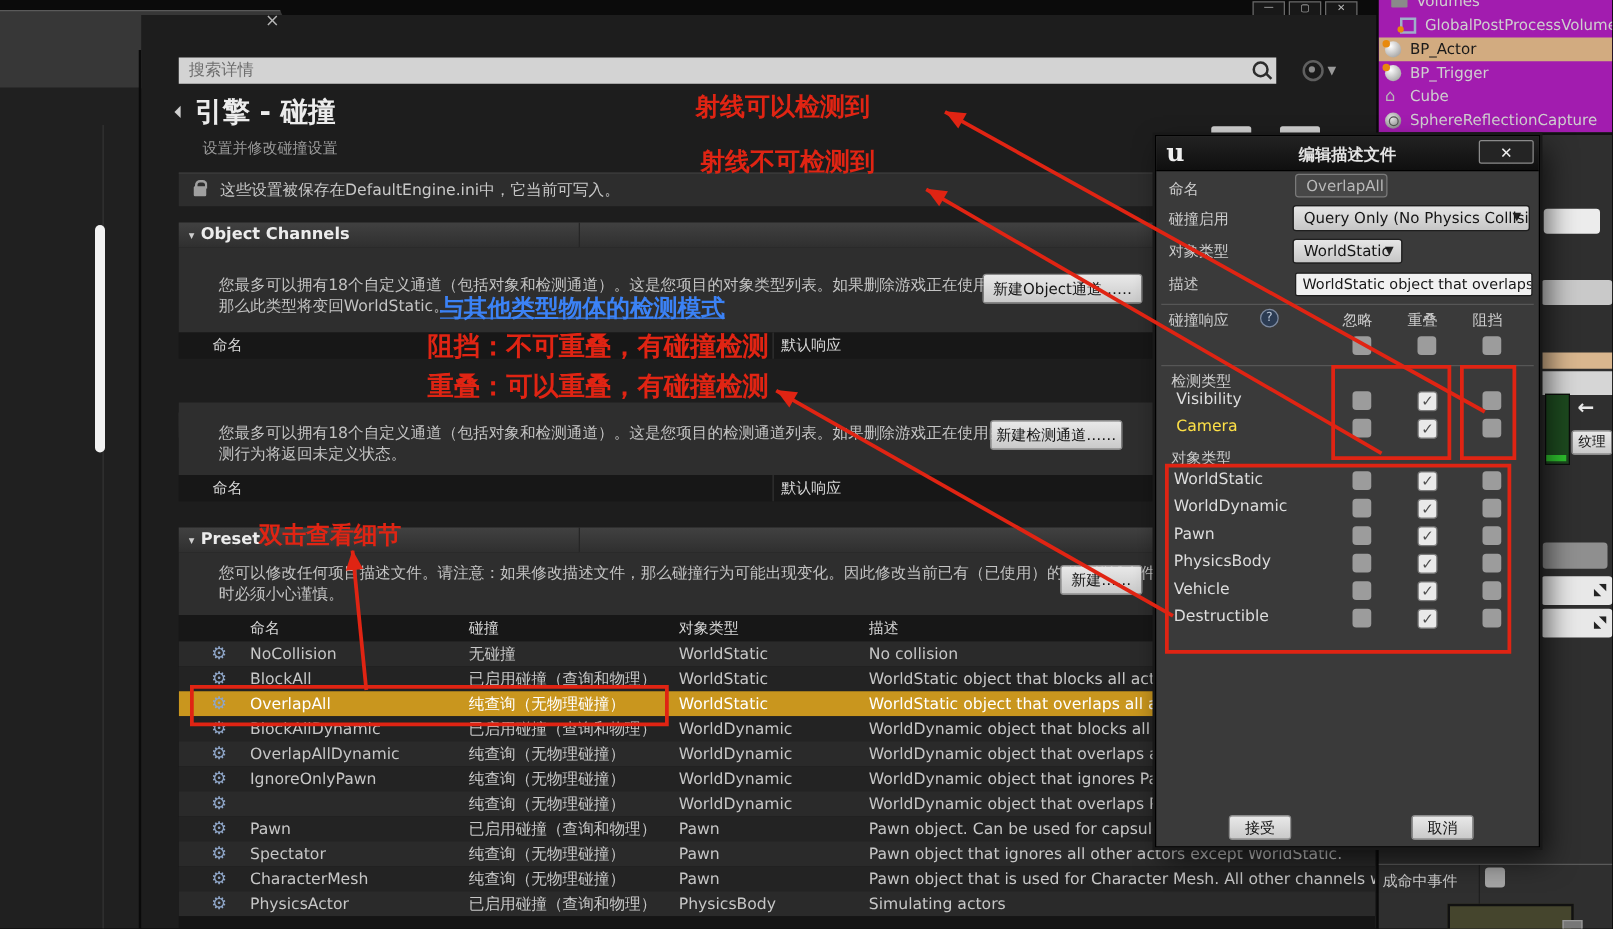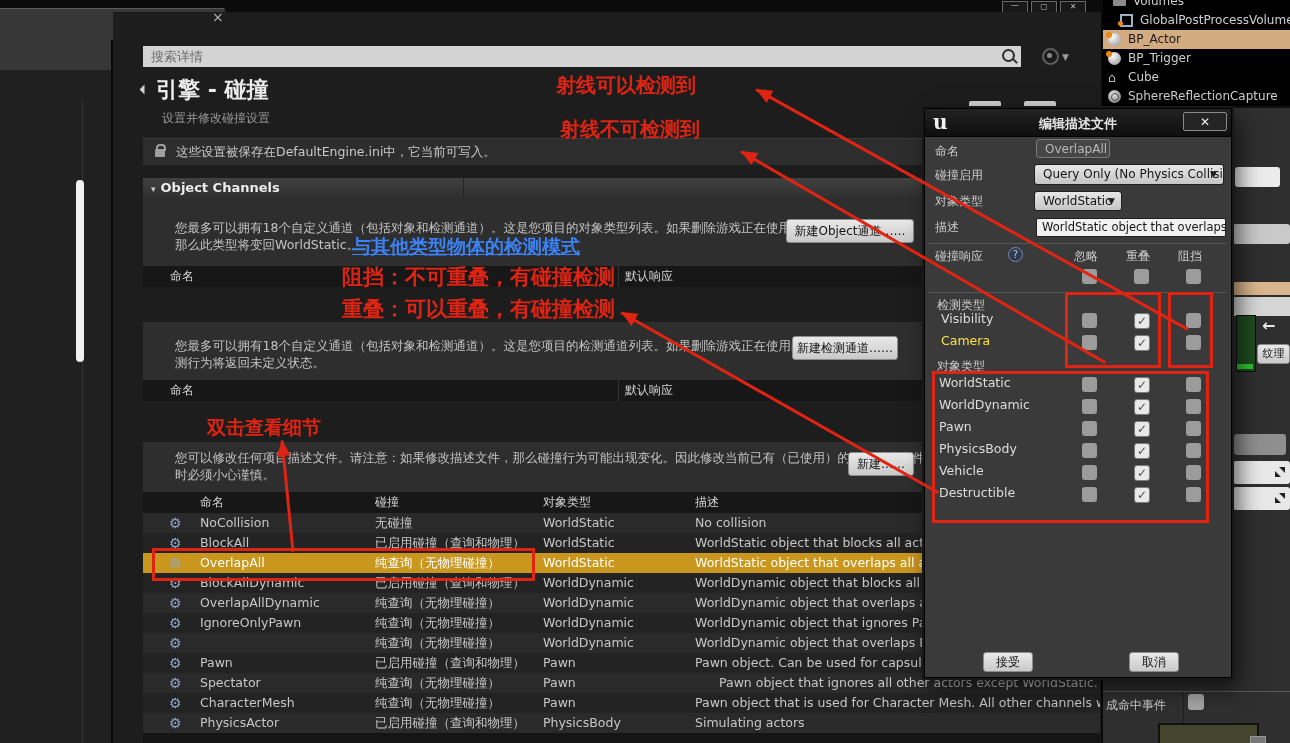--- a/index.html
+++ b/index.html
@@ -84,20 +84,24 @@
   <div class="abs" style="left:143px;top:322px;width:957px;height:58px;background:#2e2e2e;"></div>
   <div class="abs desc" style="left:175px;top:338px;">您最多可以拥有18个自定义通道（包括对象和检测通道）。这是您项目的检测通道列表。如果删除游戏正在使用的检测通道，检</div>
   <div class="abs desc" style="left:175px;top:355px;">测行为将返回未定义状态。</div>
   <div class="abs btn" style="left:792px;top:336px;width:106px;height:24px;line-height:22px;">新建检测通道……</div>
   <div class="abs thead" style="left:143px;top:380px;width:957px;height:21px;">
     <span class="abs" style="left:27px;">命名</span>
     <span class="abs" style="left:475px;top:0;width:1px;height:21px;background:#333;"></span>
     <span class="abs" style="left:482px;">默认响应</span>
   </div>
 
+  <div class="abs hdr" style="left:143px;top:422px;width:957px;height:20px;">
+    <span style="color:#cfcfcf;font-size:9px;margin:0 5px 0 8px;">▾</span><span>Preset</span>
+    <span class="abs" style="left:320px;top:0;width:1px;height:20px;background:#262626;"></span>
+  </div>
   <div class="abs" style="left:143px;top:442px;width:957px;height:50px;background:#2e2e2e;"></div>
   <div class="abs desc" style="left:175px;top:450px;">您可以修改任何项目描述文件。请注意：如果修改描述文件，那么碰撞行为可能出现变化。因此修改当前已有（已使用）的碰撞描述文件</div>
   <div class="abs desc" style="left:175px;top:467px;">时必须小心谨慎。</div>
   <div class="abs btn" style="left:848px;top:452px;width:66px;height:24px;line-height:22px;">新建……</div>
   <div class="abs thead" style="left:143px;top:492px;width:957px;height:21px;">
     <span class="abs" style="left:57px;">命名</span>
     <span class="abs" style="left:232px;">碰撞</span>
     <span class="abs" style="left:400px;">对象类型</span>
     <span class="abs" style="left:552px;">描述</span>
   </div>
@@ -156,41 +160,41 @@
         <div style="position: absolute; left: 57px; top: 0px;">Pawn</div>
         <div style="position: absolute; left: 232px; top: 0px;">已启用碰撞（查询和物理）</div>
         <div style="position: absolute; left: 400px; top: 0px;">Pawn</div>
         <div style="position: absolute; left: 552px; top: 0px;">Pawn object. Can be used for capsule of any playerable character or AI.</div>
       </div>
       <div style="position: absolute; left: 0px; top: 160px; width: 957px; height: 20px; overflow: hidden; background: rgb(42, 42, 42); color: rgb(199, 199, 199); font-size: 12.5px; line-height: 20px; white-space: nowrap;">
         <div style="position: absolute; left: 26px; top: 0px; color: rgb(143, 166, 200); font-size: 14px;">⚙</div>
         <div style="position: absolute; left: 57px; top: 0px;">Spectator</div>
         <div style="position: absolute; left: 232px; top: 0px;">纯查询（无物理碰撞）</div>
         <div style="position: absolute; left: 400px; top: 0px;">Pawn</div>
-        <div style="position: absolute; left: 576px; top: 0px;">Pawn object that ignores all other actors except WorldStatic.</div>
+        <div style="position: absolute; left: 552px; top: 0px;">Pawn object that ignores all other actors except WorldStatic.</div>
       </div>
       <div style="position: absolute; left: 0px; top: 180px; width: 957px; height: 20px; overflow: hidden; background: rgb(35, 35, 35); color: rgb(199, 199, 199); font-size: 12.5px; line-height: 20px; white-space: nowrap;">
         <div style="position: absolute; left: 26px; top: 0px; color: rgb(143, 166, 200); font-size: 14px;">⚙</div>
         <div style="position: absolute; left: 57px; top: 0px;">CharacterMesh</div>
         <div style="position: absolute; left: 232px; top: 0px;">纯查询（无物理碰撞）</div>
         <div style="position: absolute; left: 400px; top: 0px;">Pawn</div>
         <div style="position: absolute; left: 552px; top: 0px;">Pawn object that is used for Character Mesh. All other channels will be set to default.</div>
       </div>
       <div style="position: absolute; left: 0px; top: 200px; width: 957px; height: 20px; overflow: hidden; background: rgb(42, 42, 42); color: rgb(199, 199, 199); font-size: 12.5px; line-height: 20px; white-space: nowrap;">
         <div style="position: absolute; left: 26px; top: 0px; color: rgb(143, 166, 200); font-size: 14px;">⚙</div>
         <div style="position: absolute; left: 57px; top: 0px;">PhysicsActor</div>
         <div style="position: absolute; left: 232px; top: 0px;">已启用碰撞（查询和物理）</div>
         <div style="position: absolute; left: 400px; top: 0px;">PhysicsBody</div>
         <div style="position: absolute; left: 552px; top: 0px;">Simulating actors</div>
       </div>
     </div>
   <div class="abs" style="left:143px;top:733px;width:957px;height:10px;background:#151515;"></div>
 
   <div class="abs" style="left:1101px;top:0;width:2px;height:743px;background:#0a0a0a;"></div>
-  <div class="abs" id="outliner" style="left:1103px;top:0;width:187px;height:106px;background:#000000;overflow:hidden;">
+  <div class="abs" id="outliner" style="left:1103px;top:0;width:187px;height:106px;background:#a21caf;overflow:hidden;">
       <div class="olrow" style="position: absolute; top: -8px;">
         <div style="position: absolute; left: 10px; top: 5px; width: 13px; height: 9px; background: rgb(138, 138, 138); border-radius: 1px;"></div>
         <div style="position: absolute; left: 30px; top: 0px;">Volumes</div>
       </div>
       <div class="olrow" style="position: absolute; top: 11px;">
         <div style="position: absolute; left: 17px; top: 3px; width: 9px; height: 9px; border: 2px solid rgb(159, 176, 201); box-sizing: content-box;"></div>
         <div style="position: absolute; left: 15px; top: 10px; width: 5px; height: 5px; border-radius: 50%; background: rgb(232, 137, 12);"></div>
         <div style="position: absolute; left: 37px; top: 0px;">GlobalPostProcessVolume</div>
       </div>
       <div class="olrow" style="position: absolute; top: 30px; background: rgb(210, 171, 128); color: rgb(26, 26, 26);">

